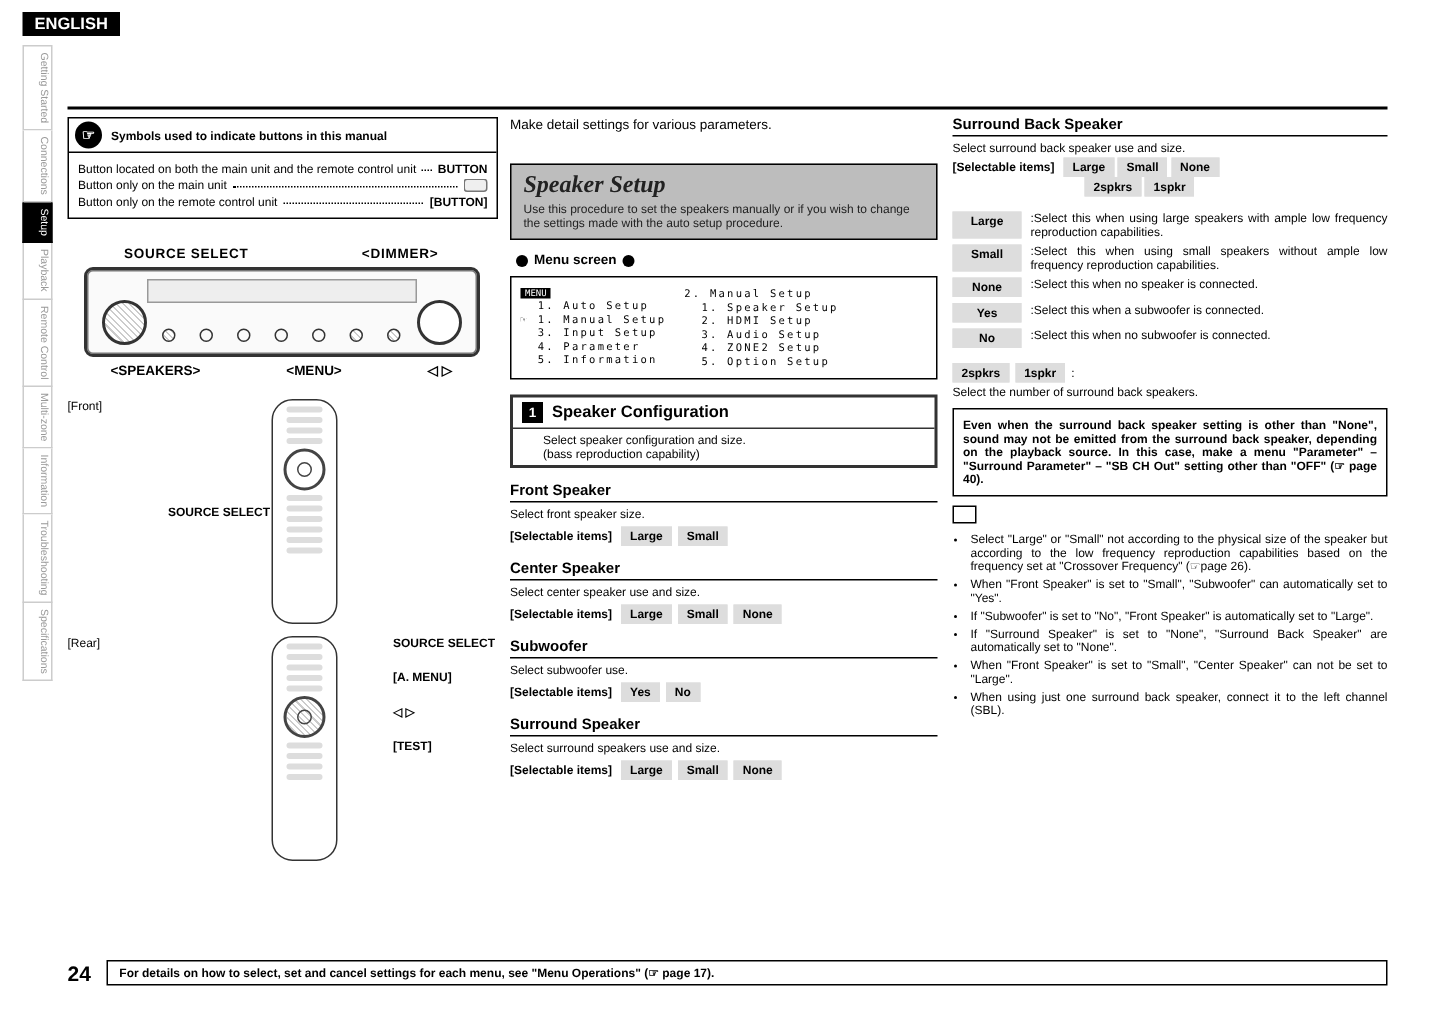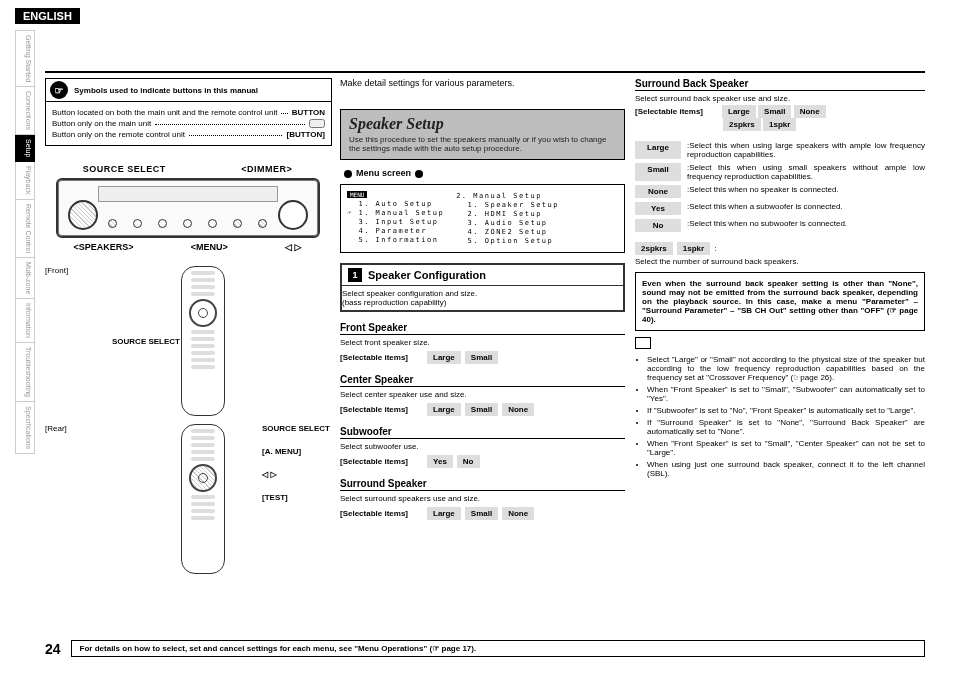--- a/index.html
+++ b/index.html
@@ -48,27 +48,27 @@
   .menu-lbl{font-weight:bold;font-size:9px;margin:6px 0}
   .menu-dot{display:inline-block;width:8px;height:8px;background:#000;border-radius:50%;vertical-align:middle;margin:0 4px}
   .menu-screen{width:100%;border:1px solid #000;padding:6px;box-sizing:border-box;display:flex;gap:12px;font-family:monospace;font-size:7px;letter-spacing:1.5px}
   .menu-screen ul{list-style:none;margin:0;padding:0}
   .menu-screen li{margin:1px 0;white-space:pre}
   .mtag{background:#000;color:#fff;padding:0 3px;font-size:6px;letter-spacing:0}
 
   .conf-box{border:2px solid #333;margin-top:10px}
   .conf-hd{padding:3px 6px;font-weight:bold;font-size:11px;border-bottom:1px solid #333;display:flex;align-items:center;gap:6px}
   .num{display:inline-block;width:14px;height:14px;background:#000;color:#fff;text-align:center;line-height:14px;font-size:9px}
-  .conf-bd{padding:3px 0;font-size:8px}
+  .conf-bd{padding:3px 20px;font-size:8px}
 
   .subsec{margin-top:10px}
   .subsec .t{font-weight:bold;font-size:10px;border-bottom:1px solid #000;padding-bottom:1px;margin-bottom:3px}
   .subsec .d{font-size:8px;margin-bottom:4px}
   .sel{font-size:8px;display:flex;flex-wrap:wrap;gap:4px;align-items:center}
-  .sel b{margin-right:15px}
+  .sel b{margin-right:2px}
   .chip{background:#ddd;border:1px solid #ddd;padding:1px 5px;font-size:8px;font-weight:bold}
 
   .desc-table{font-size:8px;width:100%}
   .desc-row{display:flex;margin:4px 0;gap:6px}
   .desc-row .chip{flex-shrink:0;min-width:34px;text-align:center}
   .desc-row .txt{flex:1;text-align:justify}
 
   .note-box{border:1px solid #000;padding:6px;font-size:8px;margin-top:6px;text-align:justify}
   .pencil{width:14px;height:10px;border:1px solid #000;display:inline-block;margin-top:6px}
   .bullets{font-size:8px;margin:4px 0 0 0;padding-left:12px}

